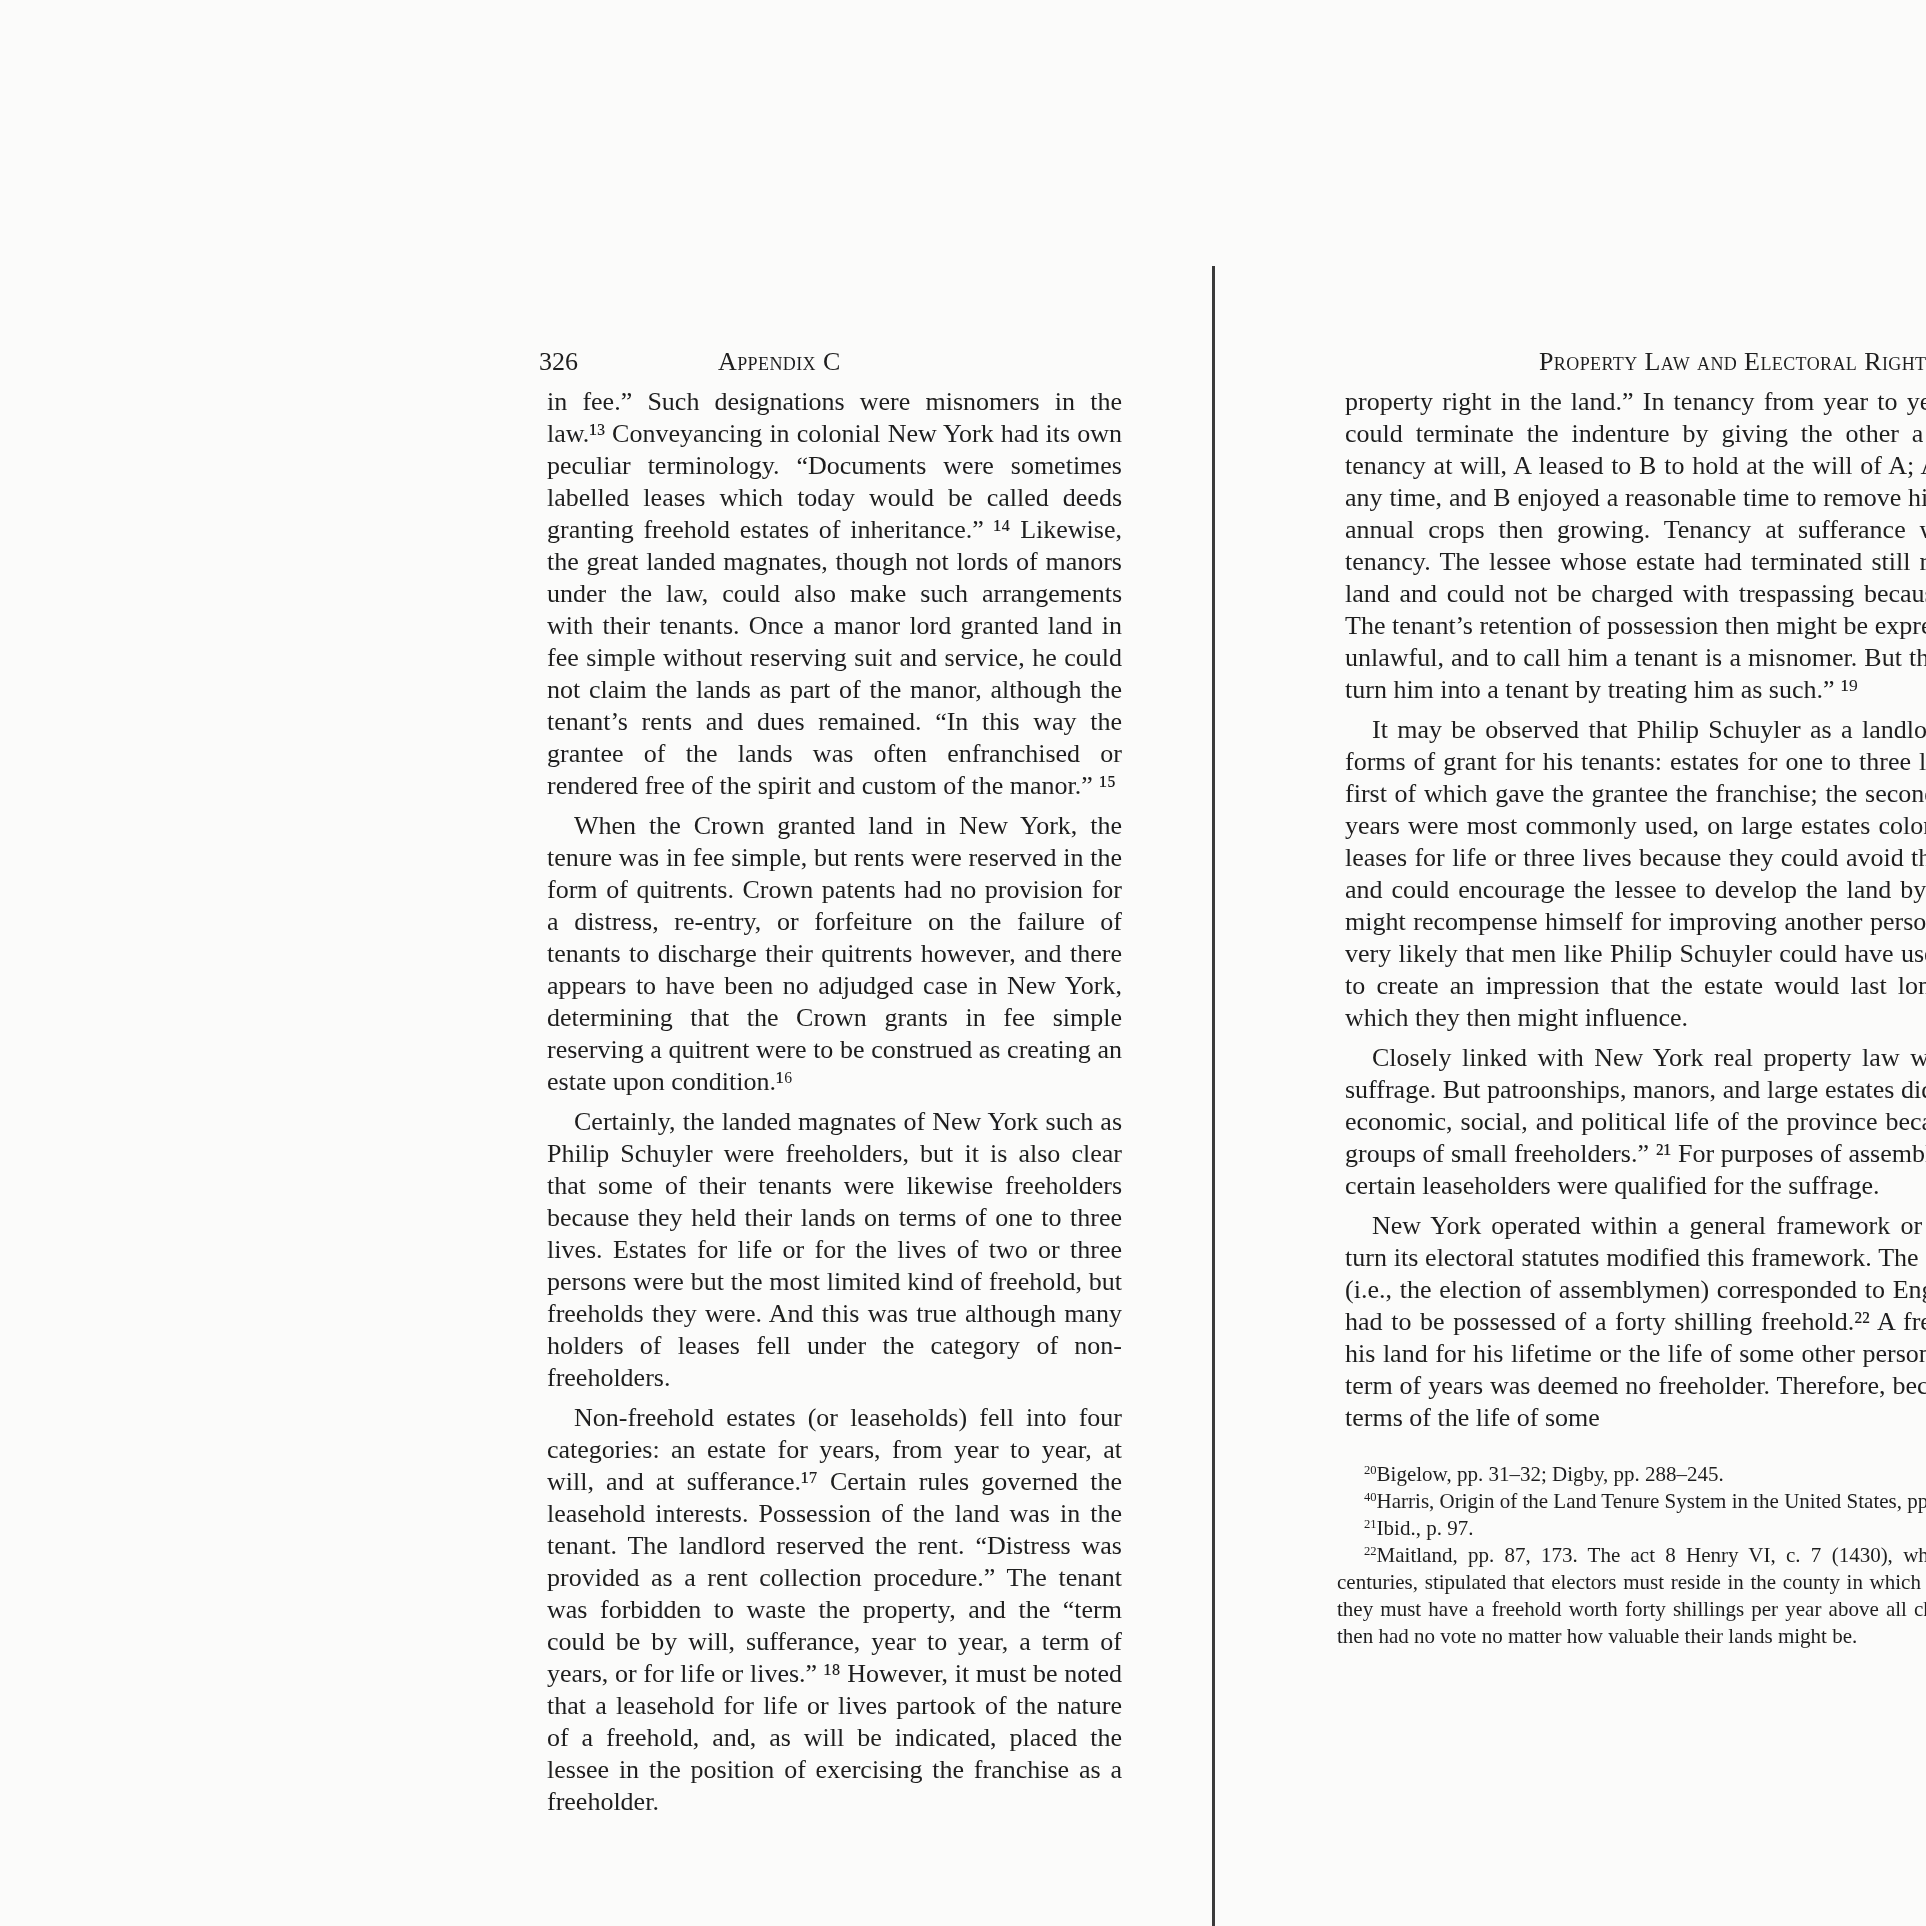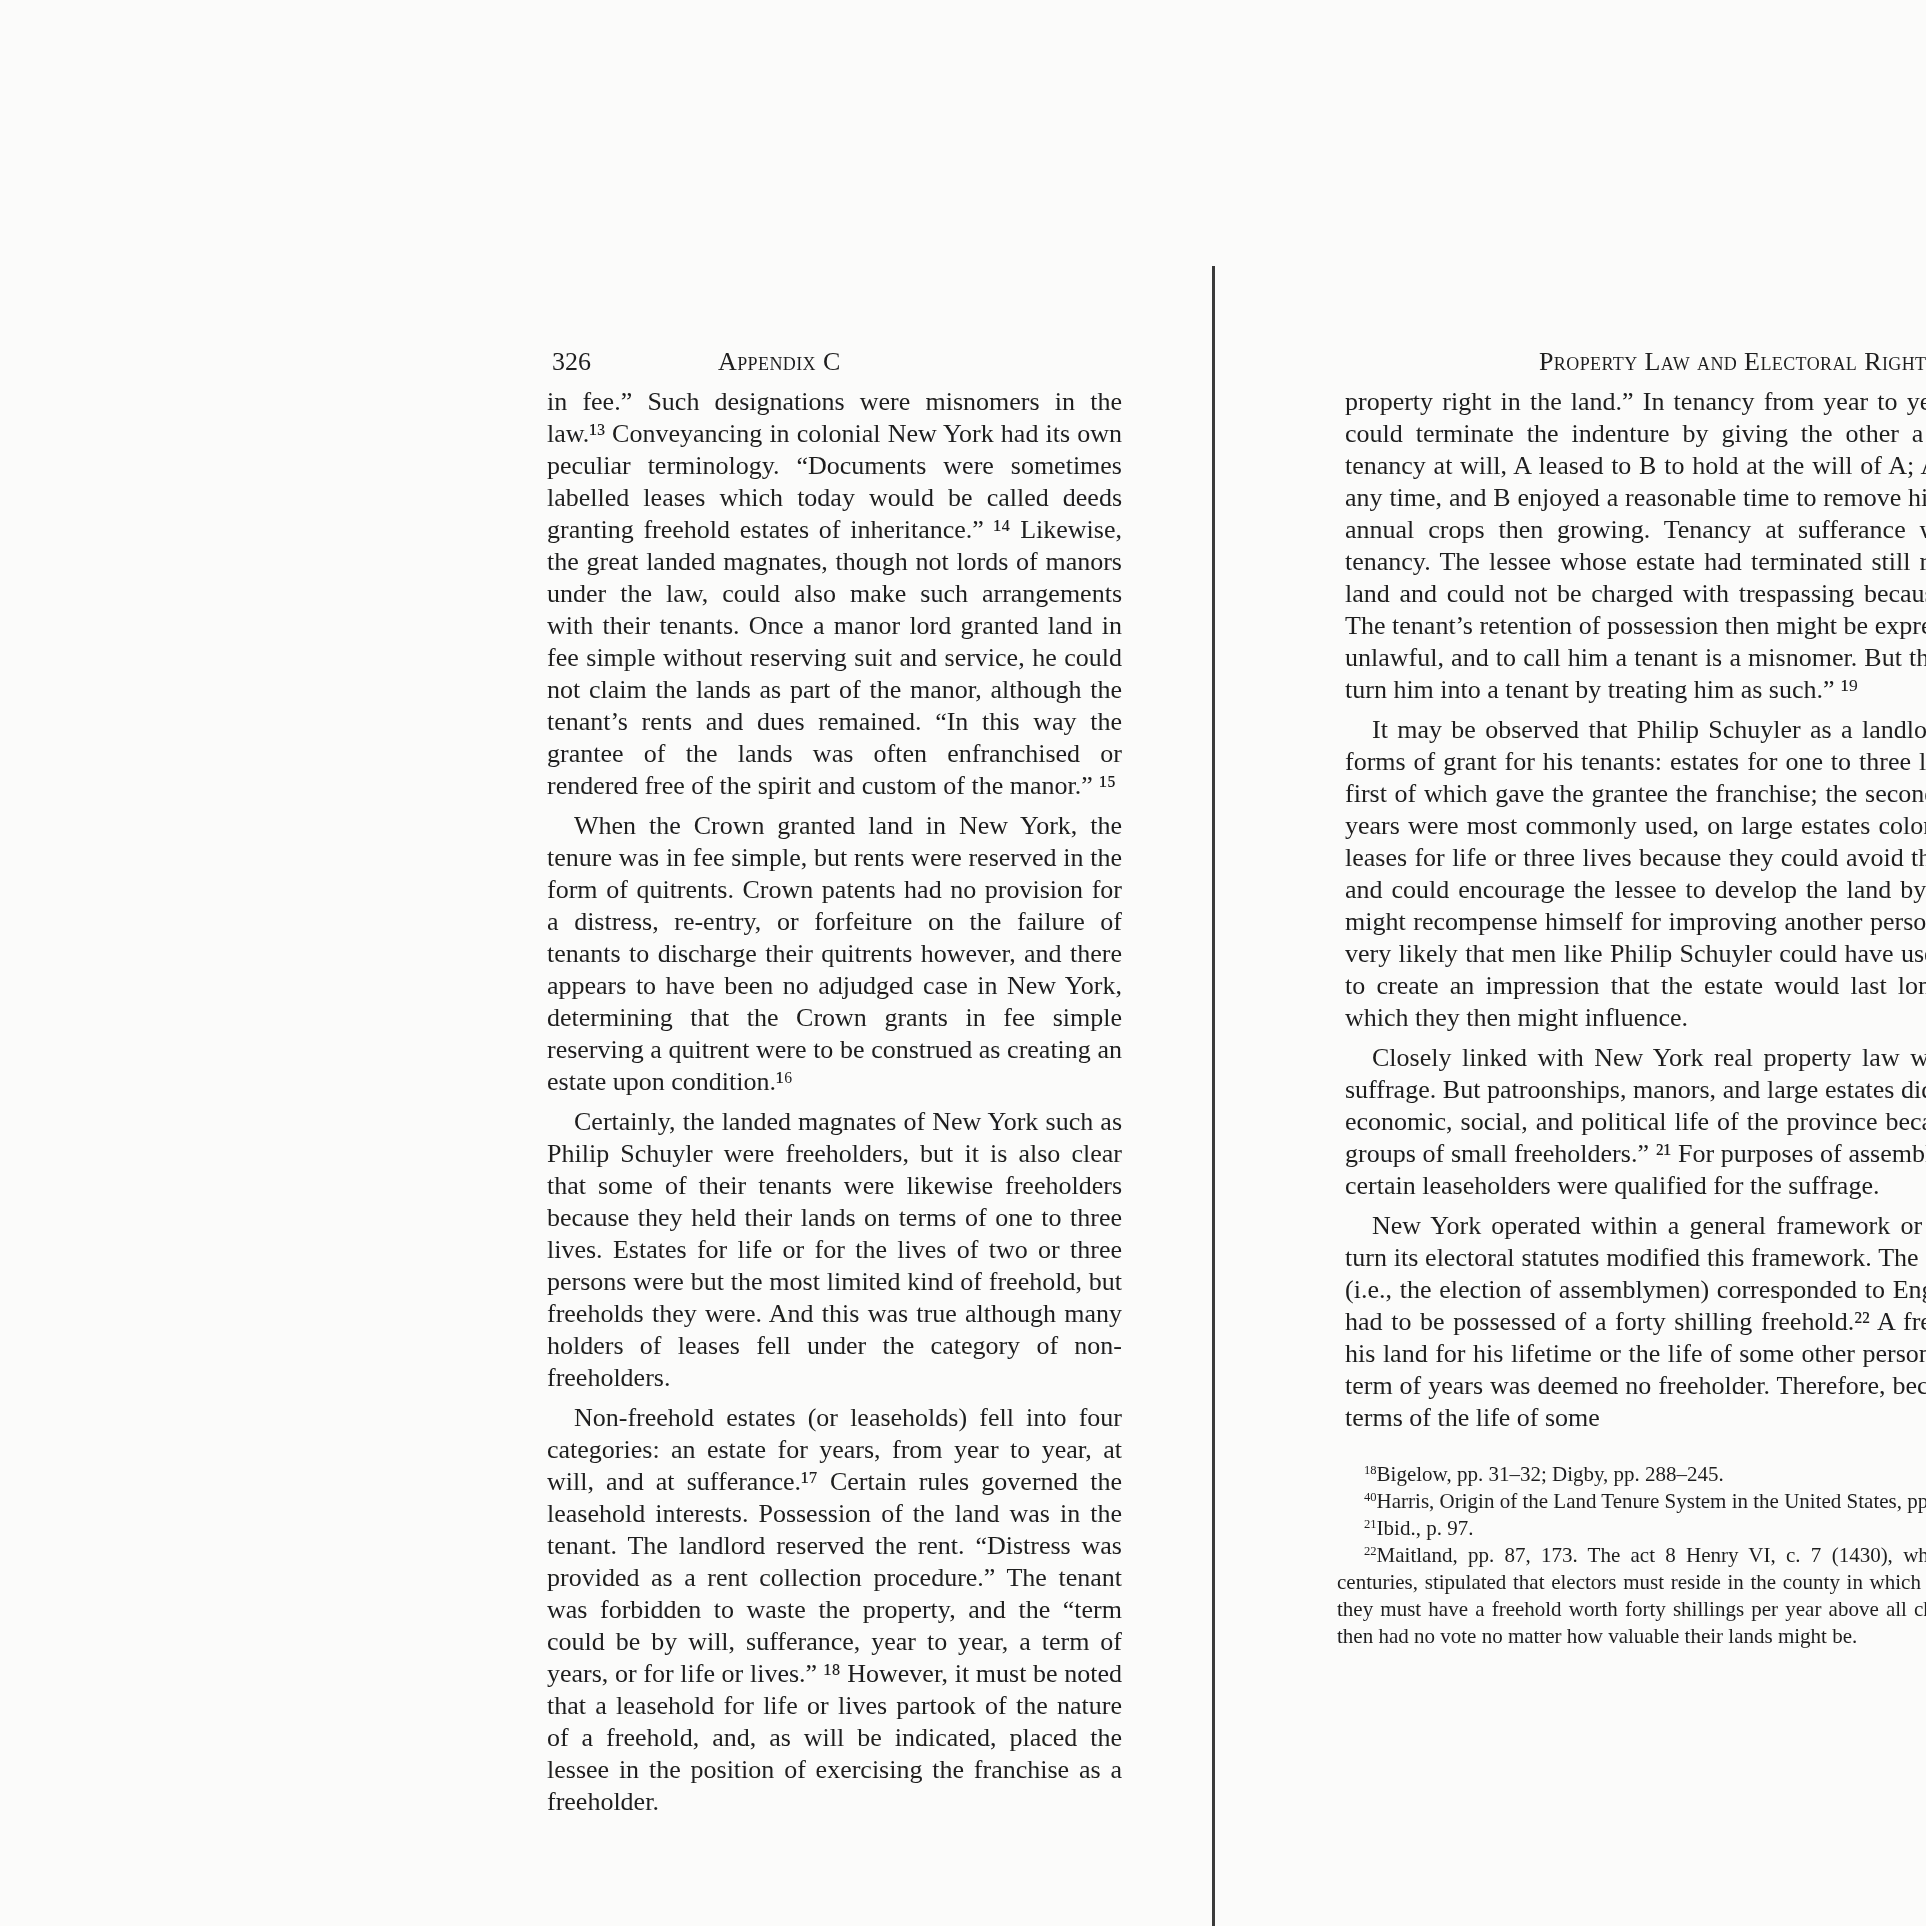--- a/index.html
+++ b/index.html
@@ -4,21 +4,21 @@
 <style>
   html,body{margin:0;padding:0;}
   body{width:2542px;height:1965px;background:#fbfbfa;position:relative;overflow:hidden;
     font-family:"Liberation Serif","DejaVu Serif",serif;color:#1e1e1e;}
   .gutter{position:absolute;left:1212px;top:266px;width:2.7px;height:1672px;background:#3a3a3a;}
   .page{position:absolute;top:347px;}
   .left{left:539px;width:591px;}
   .right{left:1337px;width:909px;}
   .left{width:591px;}
   .hdr{position:relative;height:31px;font-size:26px;margin-bottom:7px;}
-  .hdr .num{position:absolute;top:0;margin-left:13px;}
+  .hdr .num{position:absolute;top:0;}
   .hdr .title{position:absolute;top:0;font-variant:small-caps;letter-spacing:0.4px;}
   .body{font-size:26px;line-height:32px;text-align:justify;}
   .body p{margin:8px;text-indent:27px;}
   .body p.cont{text-indent:0;}
   .fn{font-size:21px;line-height:27px;text-align:justify;margin-top:27px;}
   .fn p{margin:0;text-indent:27px;}
   sup{font-size:0.6em;line-height:0;vertical-align:0.55em;}
 </style>
 </head>
 <body>
@@ -44,19 +44,19 @@
     <span class="title" style="left:202px">Property Law and Electoral Rights</span>
 
   </div>
   <div class="body">
     <p class="cont">property right in the land.” In tenancy from year to year, either the lessee or lessor could terminate the indenture by giving the other a half year’s notice. Under a tenancy at will, A leased to B to hold at the will of A; A might terminate the lease at any time, and B enjoyed a reasonable time to remove his property and the right to the annual crops then growing. Tenancy at sufferance was not, strictly speaking, a tenancy. The lessee whose estate had terminated still remained in possession of the land and could not be charged with trespassing because his entry had been lawful. The tenant’s retention of possession then might be express or implied, but it remained unlawful, and to call him a tenant is a misnomer. But the landlord might “at any time turn him into a tenant by treating him as such.” ¹⁹</p>
     <p>It may be observed that Philip Schuyler as a landlord generally used one of two forms of grant for his tenants: estates for one to three lives and estates for years, the first of which gave the grantee the franchise; the second did not. Although leases for years were most commonly used, on large estates colonial landlords frequently used leases for life or three lives because they could avoid the trouble of frequent changes and could encourage the lessee to develop the land by giving him time whereby he might recompense himself for improving another person’s property.²⁰ Moreover, it is very likely that men like Philip Schuyler could have used such conveyances not only to create an impression that the estate would last longer, but also to create votes which they then might influence.</p>
     <p>Closely linked with New York real property law were the qualifications for the suffrage. But patroonships, manors, and large estates did not completely dominate the economic, social, and political life of the province because of “strong and numerous groups of small freeholders.” ²¹ For purposes of assembly elections, it is apparent that certain leaseholders were qualified for the suffrage.</p>
     <p>New York operated within a general framework or spirit of English law, and in turn its electoral statutes modified this framework. The county franchise in New York (i.e., the election of assemblymen) corresponded to England’s. In England an elector had to be possessed of a forty shilling freehold.²² A freeholder was required to hold his land for his lifetime or the life of some other person, and he who held for a fixed term of years was deemed no freeholder. Therefore, because leaseholds were made in terms of the life of some</p>
   </div>
   <div class="fn">
-    <p><sup>18</sup><span>Bigelow, pp. 31–32; Digby, pp. 288–245.</span></p>
+    <p><sup>20</sup><span>Bigelow, pp. 31–32; Digby, pp. 288–245.</span></p>
     <p><sup>40</sup><span>Harris, Origin of the Land Tenure System in the United States, pp. 341–342.</span></p>
     <p><sup>21</sup><span>Ibid., p. 97.</span></p>
     <p><sup>22</sup><span>Maitland, pp. 87, 173. The act 8 Henry VI, c. 7 (1430), which regulated the franchise for four centuries, stipulated that electors must reside in the county in which they exercised the franchise, and that they must have a freehold worth forty shillings per year above all charges. Copyholders and leaseholders then had no vote no matter how valuable their lands might be.</span></p>
   </div>
 </div>
 
 
 </body></html>

